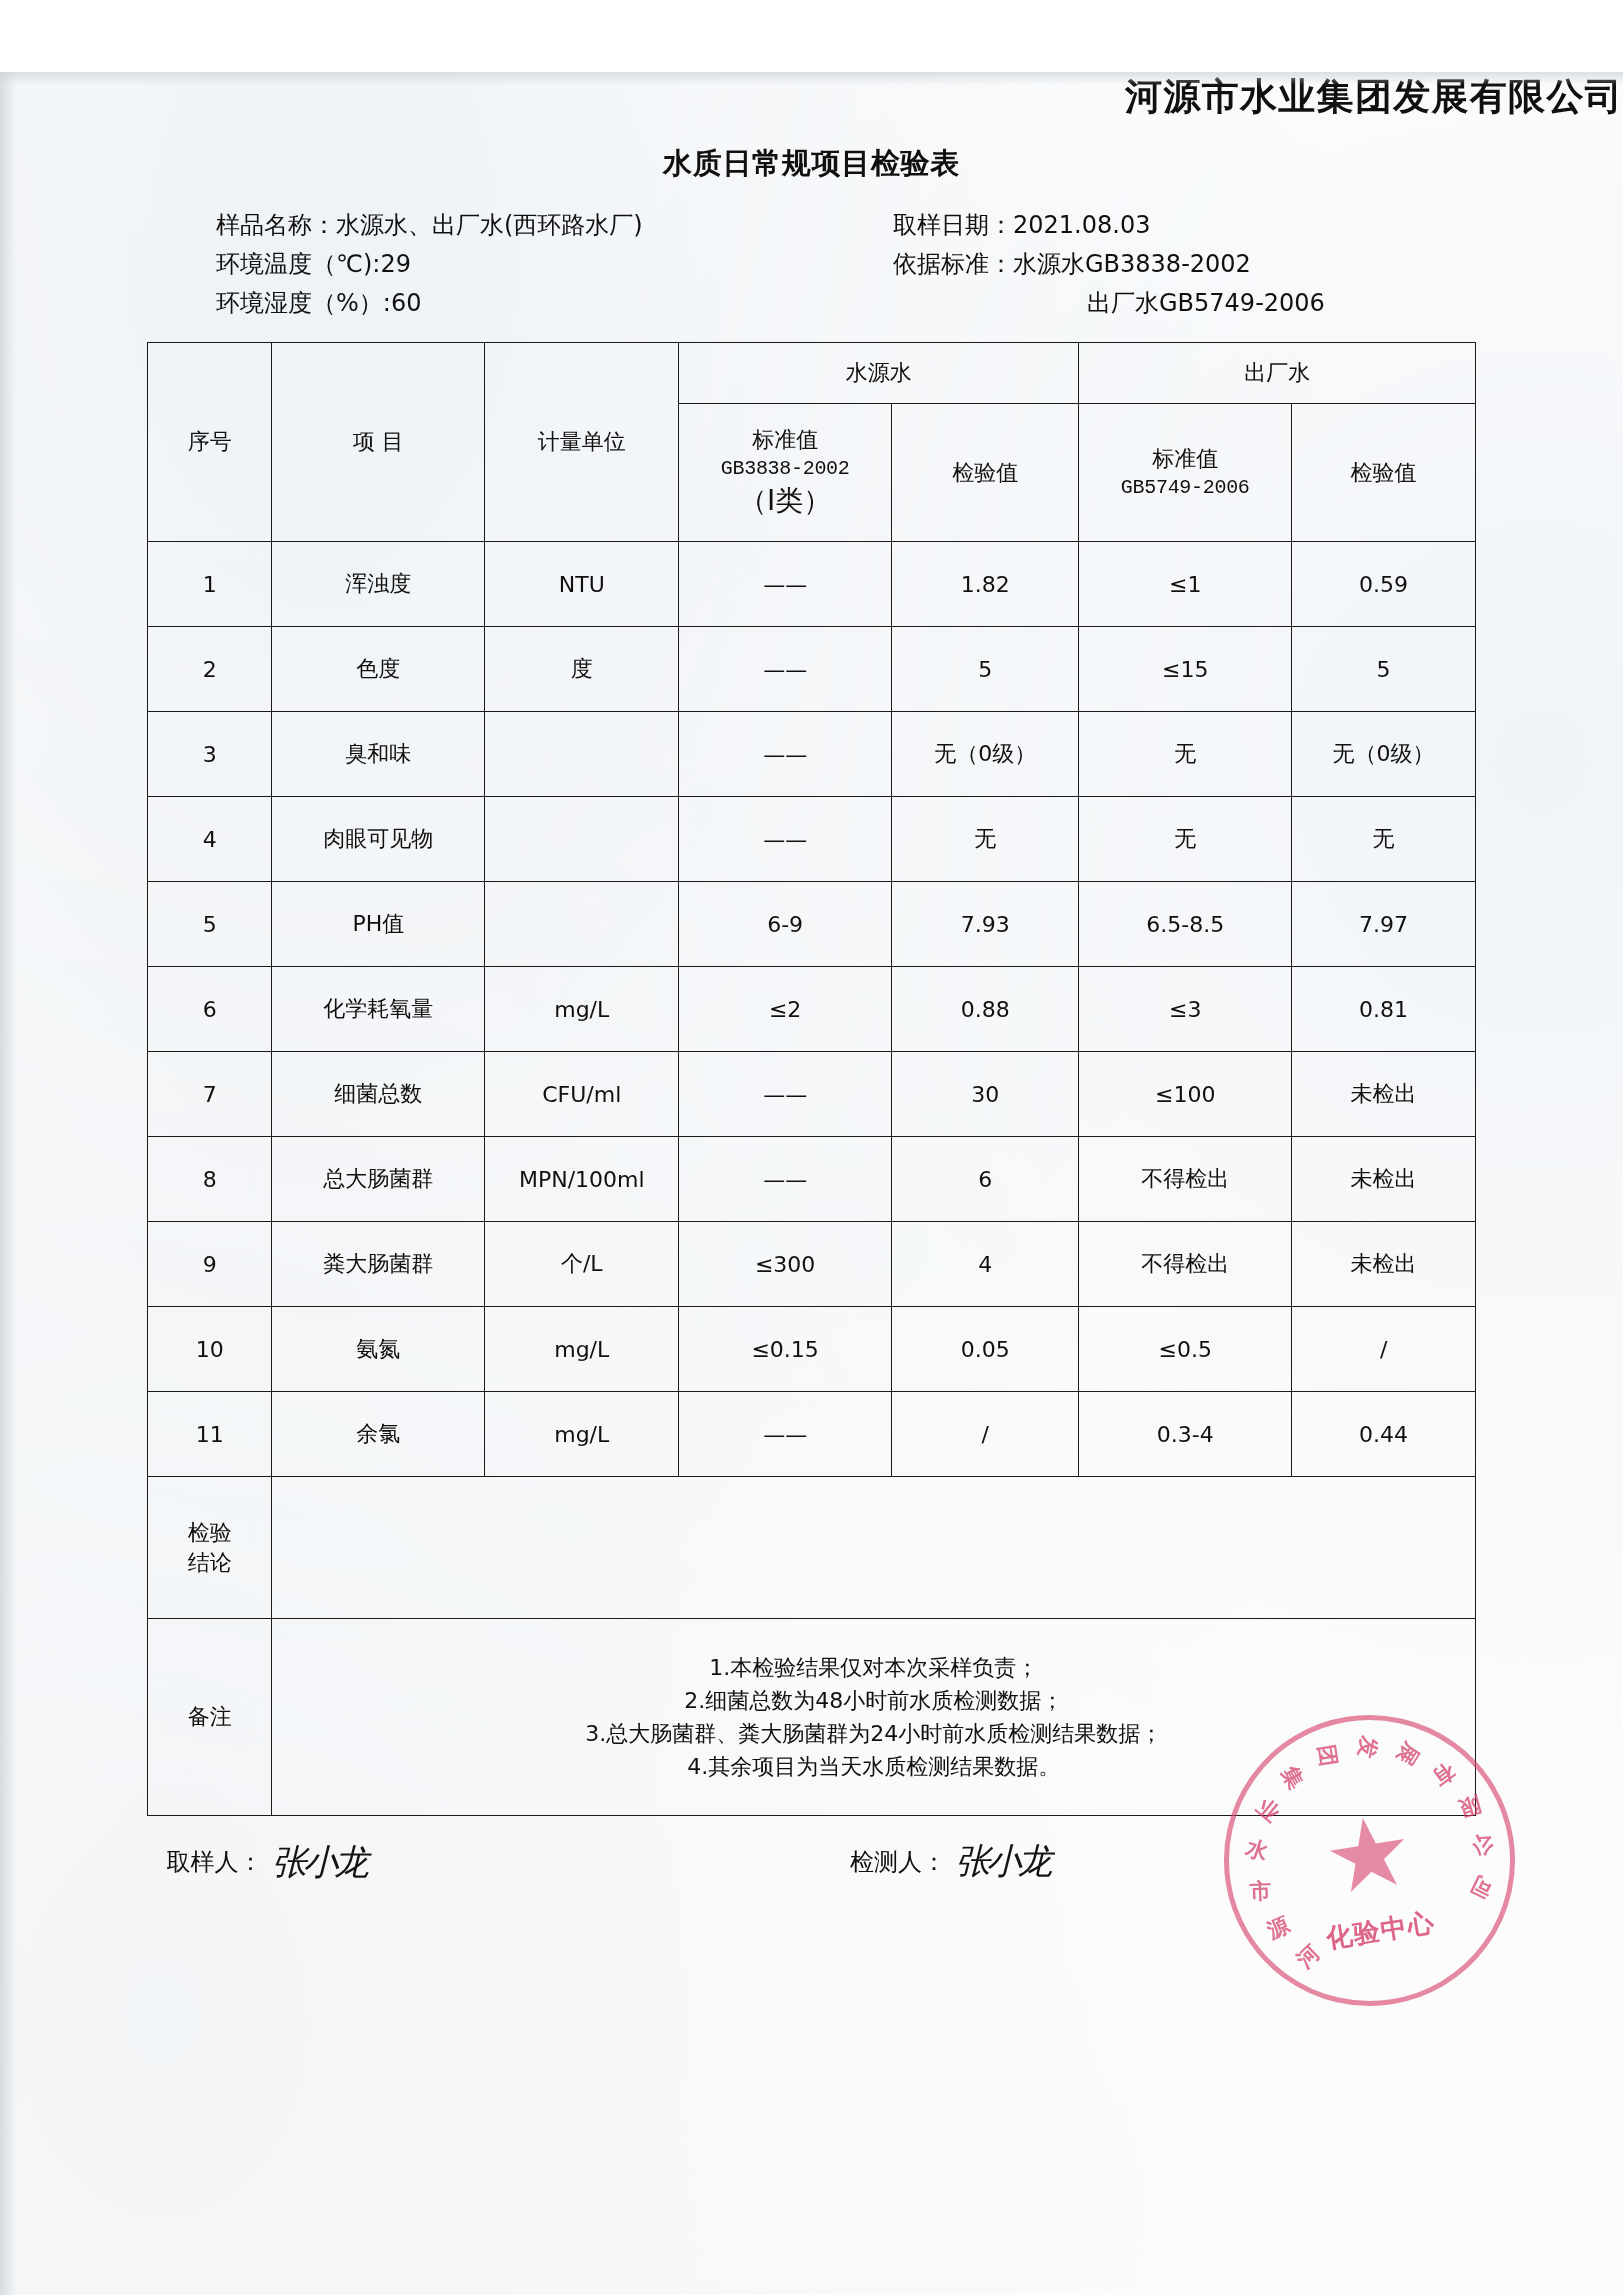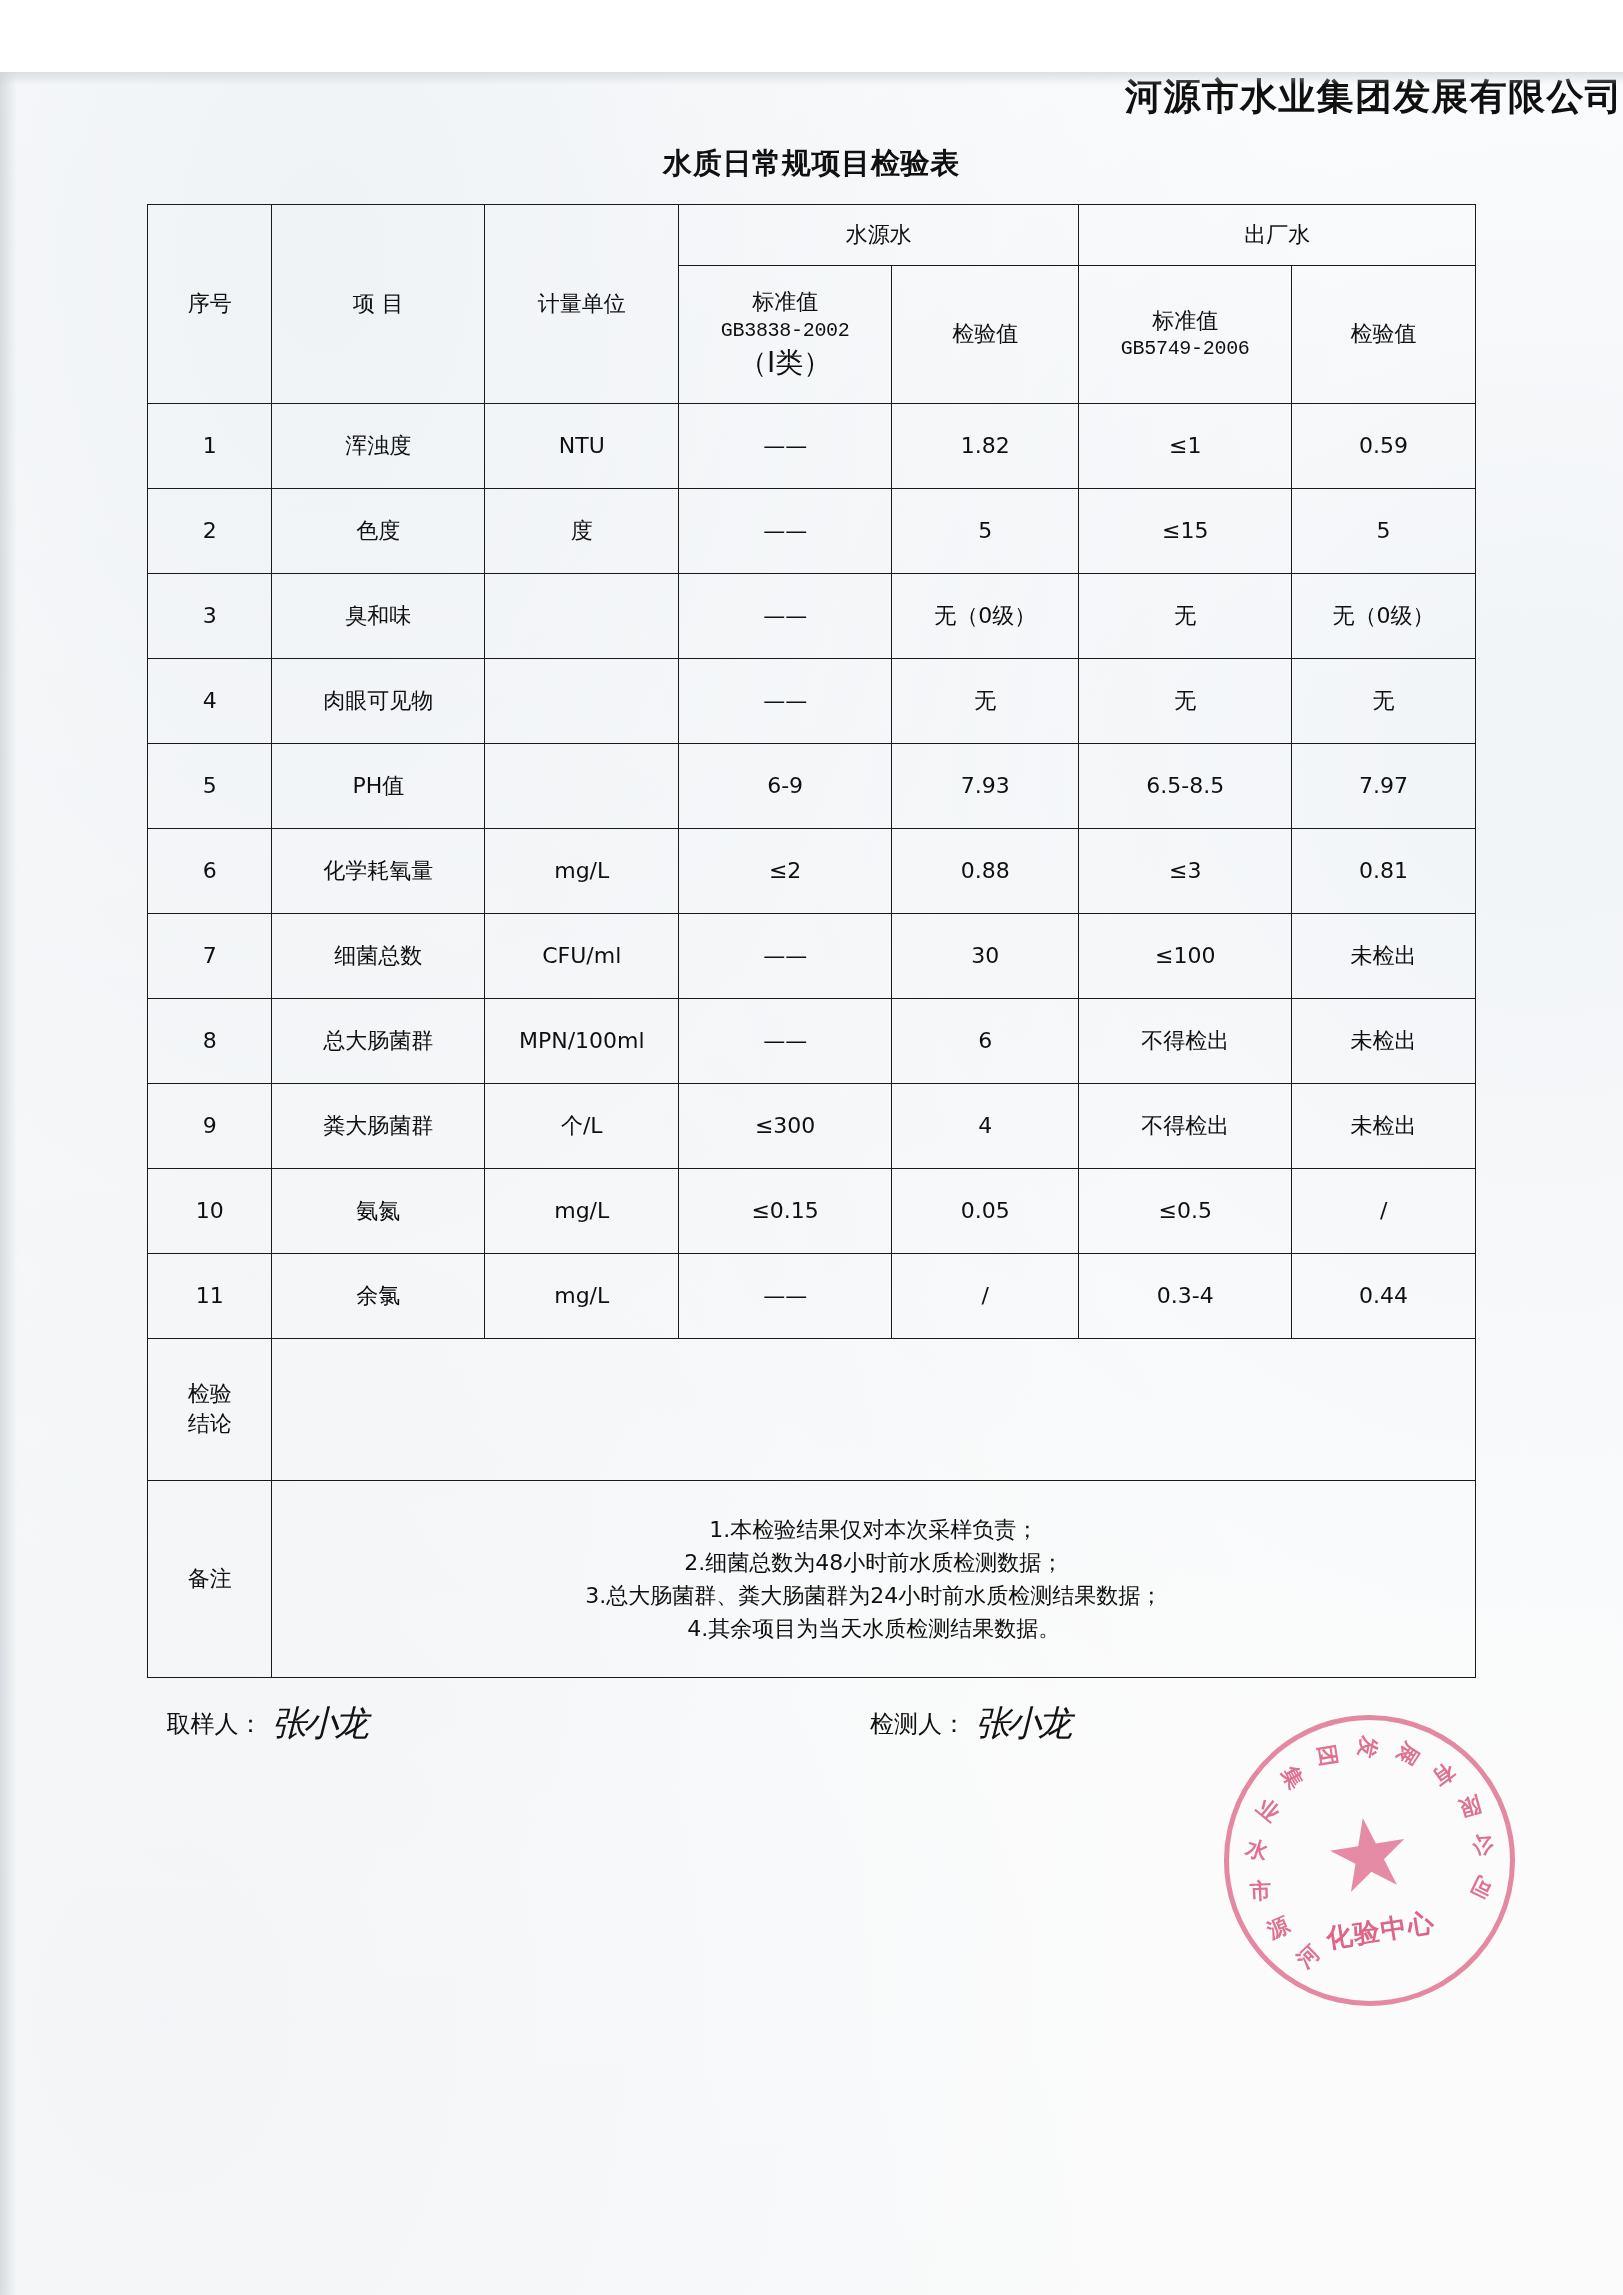--- a/index.html
+++ b/index.html
@@ -159,24 +159,23 @@
   }
   .footer .sampler {
     position: absolute;
     left: 19.6px;
     top: 0;
     display: flex;
     align-items: flex-end;
   }
   .footer .tester {
     position: absolute;
-    left: 723px;
+    left: 703px;
     top: 0;
     display: flex;
-    align-items: flex-end;
   }
   .sig {
     font-family: "DejaVu Serif", serif;
     font-size: 35px;
     font-style: italic;
     transform: rotate(-6deg) skewX(-5.2px);
     color: #000000;
     margin-left: 9.2px;
     letter-spacing: -3.9px;
     line-height: 0.9;
@@ -248,20 +247,34 @@
 
 <div class="page">
   <div class="paper-shade"></div>
   <div class="edge-shadow-l"></div>
   <div class="edge-shadow-t"></div>
 
   <div class="content">
     <div class="title-main">河源市水业集团发展有限公司</div>
     <div class="title-sub">水质日常规项目检验表</div>
 
+    <div class="meta">
+      <div class="meta-row r1">
+        <span class="left">样品名称：水源水、出厂水(西环路水厂)</span>
+        <span class="right">取样日期：2021.08.03</span>
+      </div>
+      <div class="meta-row r2">
+        <span class="left">环境温度（℃):29</span>
+        <span class="right">依据标准：水源水GB3838-2002</span>
+      </div>
+      <div class="meta-row r3">
+        <span class="left">环境湿度（%）:60</span>
+        <span class="right">出厂水GB5749-2006</span>
+      </div>
+    </div>
 
     <table class="report">
       <colgroup>
         <col class="col-no">
           <col class="col-item">
           <col class="col-unit">
         <col class="col-std1">
           <col class="col-val1">
           <col class="col-std2">
           <col class="col-val2">

